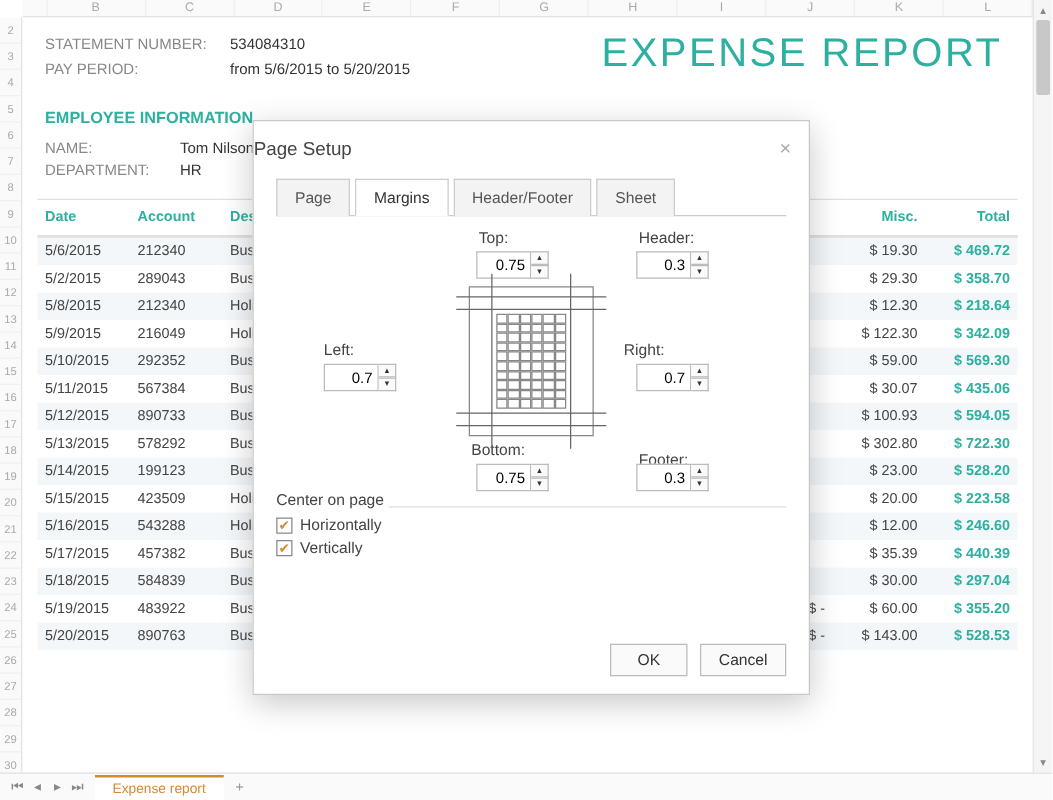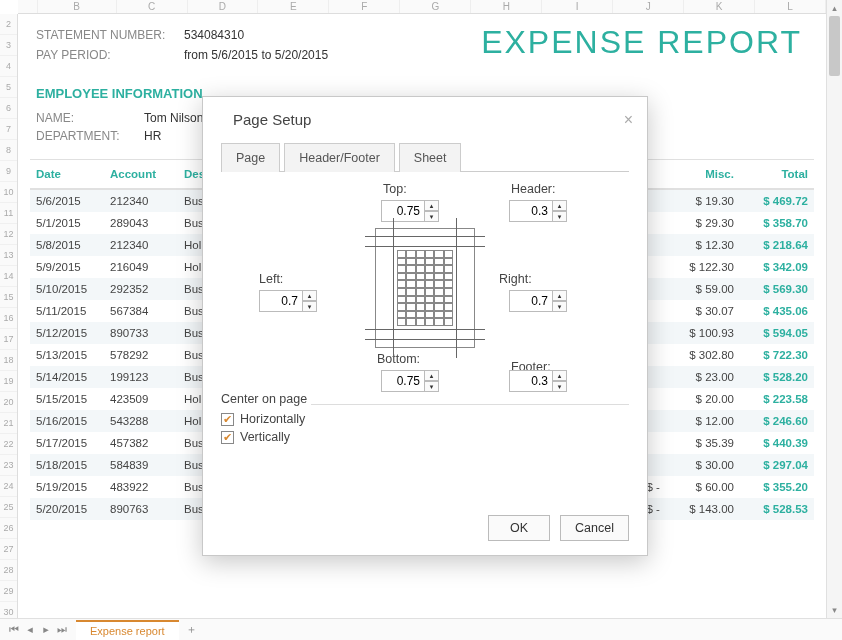--- a/index.html
+++ b/index.html
@@ -35,21 +35,21 @@
 .grid-table .total { color: #2db0a0; font-weight: 600; }
 
 
 .tabstrip { position: absolute; bottom: 0; left: 0; right: 0; height: 22px; background: #fafafa; border-top: 1px solid #e0e0e0; display: flex; align-items: center; padding: 0 6px; font-size: 11px; }
 .tabstrip .nav-btn { width: 16px; text-align: center; color: #888; cursor: pointer; }
 .tabstrip .tab { color: #d88830; padding: 3px 14px; border-top: 2px solid #d88830; background: #fff; margin-left: 6px; }
 .tabstrip .add-tab { width: 18px; text-align: center; color: #888; margin-left: 4px; cursor: pointer; }
 
 
 .dialog { position: absolute; top: 96px; left: 202px; width: 446px; height: 460px; background: #fff; border: 1px solid #c8c8c8; box-shadow: 0 6px 24px rgba(0,0,0,.22); }
-.dialog-title { padding: 14px 30px 10px; font-size: 15px; color: #444; position: relative; }
+.dialog-title { padding: 14px 0 10px; font-size: 15px; color: #444; position: relative; }
 .dialog-close { position: absolute; right: 14px; top: 14px; color: #aaa; font-size: 16px; cursor: pointer; }
 .tabs { display: flex; margin: 4px 18px 0; border-bottom: 1px solid #ccc; }
 .tab-btn { padding: 7px 14px; font-size: 12.5px; border: 1px solid #ccc; border-bottom: none; background: #f3f3f3; margin-right: 4px; cursor: pointer; position: relative; top: 1px; color: #555; }
 .tab-btn.active { background: #fff; border-bottom: 1px solid #fff; color: #333; }
 
 .margin-pane { position: relative; height: 310px; }
 .mlabel { position: absolute; font-size: 12.5px; color: #444; text-align: right; }
 .spin { position: absolute; display: flex; }
 .spin input { width: 44px; height: 22px; border: 1px solid #bbb; text-align: right; padding: 0 4px; font-size: 12px; }
 .spin .arrows { width: 14px; display: flex; flex-direction: column; }
@@ -176,21 +176,21 @@
           <td></td>
           <td></td>
           <td></td>
           <td></td>
           <td></td>
           <td></td>
           <td class="num">$ 19.30</td>
           <td class="num total">$ 469.72</td>
         </tr>
         <tr>
-          <td>5/1/2015</td>
+          <td>5/2/2015</td>
           <td>289043</td>
           <td>Busine</td>
           <td></td>
           <td></td>
           <td></td>
           <td></td>
           <td></td>
           <td></td>
           <td class="num">$ 29.30</td>
           <td class="num total">$ 358.70</td>
@@ -368,20 +368,21 @@
   </table>
 </div>
 
 <div class="dialog">
   <div class="dialog-title">
     <span>Page Setup</span>
     <span class="dialog-close">×</span>
   </div>
   <div class="tabs">
     <div class="tab-btn">Page</div>
+    <div class="tab-btn active">Margins</div>
     <div class="tab-btn">Header/Footer</div>
     <div class="tab-btn">Sheet</div>
   </div>
 
   <div class="margin-pane">
     <span class="mlabel" style="top:10px;left:180px">Top:</span>
     <div class="spin" style="top:28px;left:178px">
         <input value="0.75" style="">
         <div class="arrows">
           <span>▴</span>

